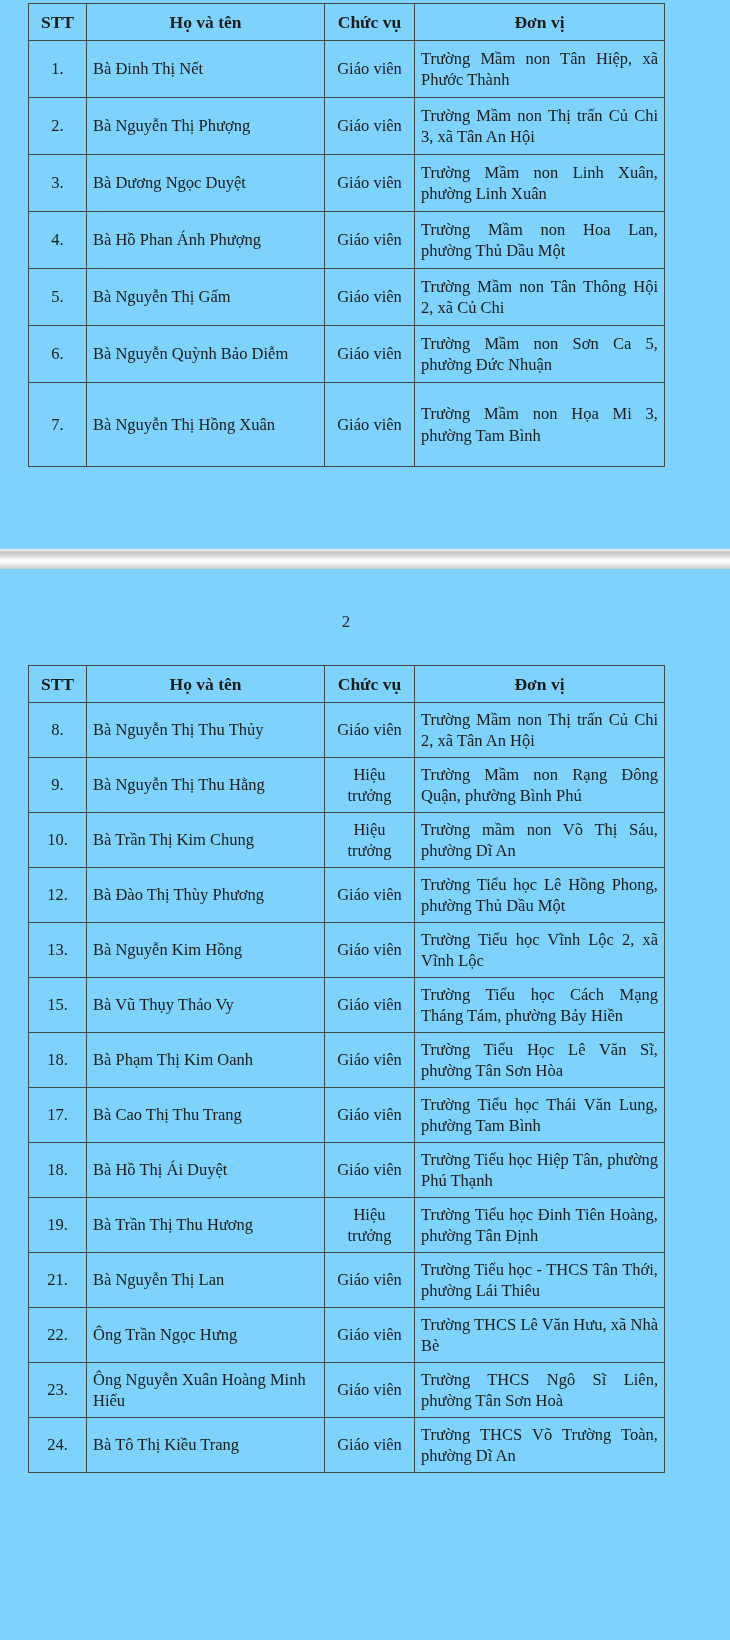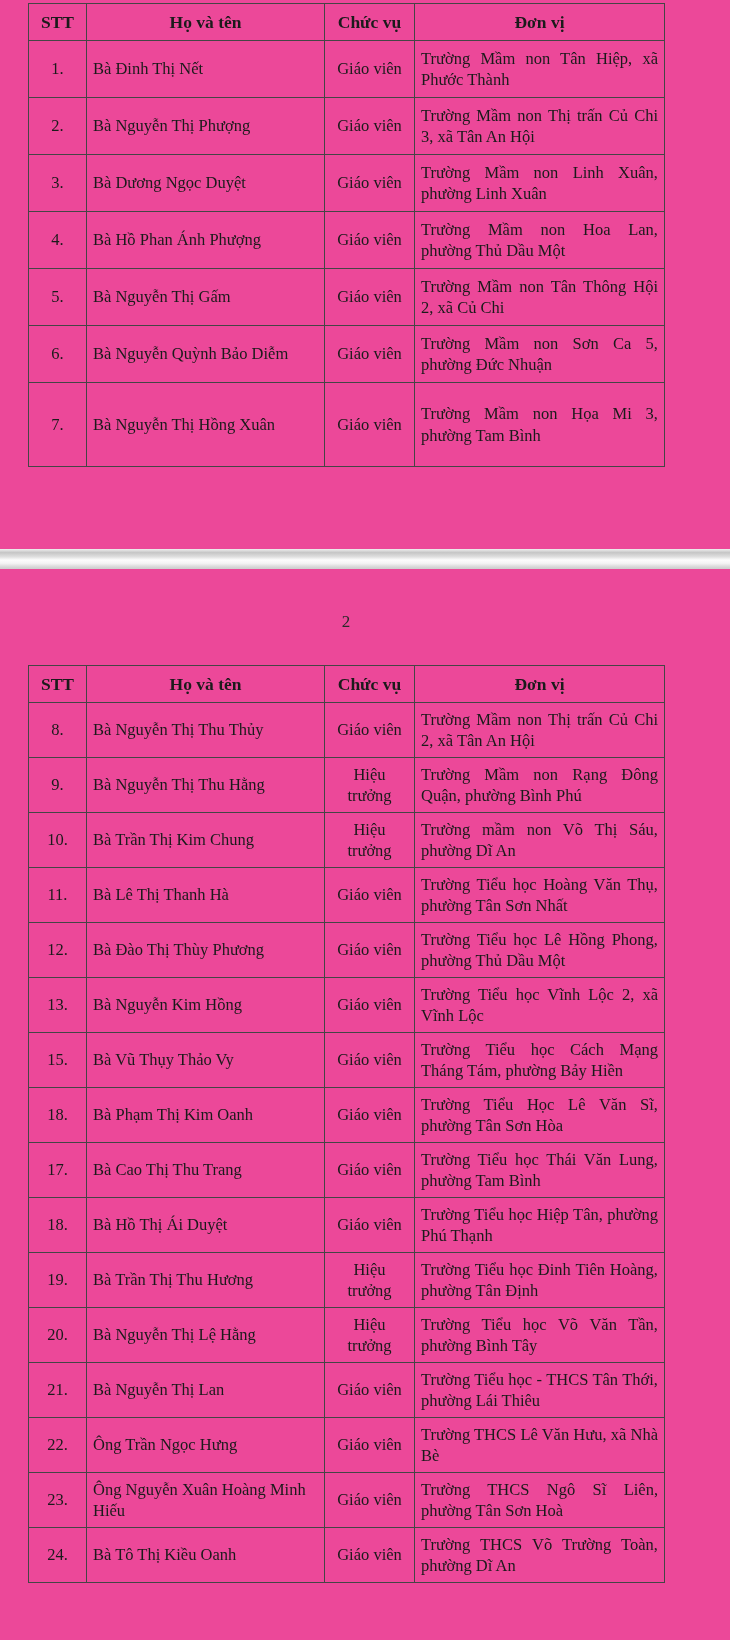--- a/index.html
+++ b/index.html
@@ -5,21 +5,21 @@
   html, body {
     margin: 0;
     padding: 0;
     background: #ffffff;
   }
   .screen {
     position: relative;
     width: 730px;
     height: 1640px;
     overflow: hidden;
-    background: #ec4899;
+    background: #7dd3fc;
     font-family: "Liberation Serif", "DejaVu Serif", serif;
     color: #1b1b1b;
   }
   table.doc-table {
     position: absolute;
     left: 28px;
     width: 636px;
     border-collapse: collapse;
     table-layout: fixed;
     font-size: 16.5px;
@@ -191,26 +191,20 @@
           <td class="cell-position">Hiệu trưởng</td>
           <td class="cell-unit">Trường Mầm non Rạng Đông Quận, phường Bình Phú</td>
         </tr>
         <tr>
           <td class="cell-stt">10.</td>
           <td class="cell-name">Bà Trần Thị Kim Chung</td>
           <td class="cell-position">Hiệu trưởng</td>
           <td class="cell-unit">Trường mầm non Võ Thị Sáu, phường Dĩ An</td>
         </tr>
         <tr>
-          <td class="cell-stt">11.</td>
-          <td class="cell-name">Bà Lê Thị Thanh Hà</td>
-          <td class="cell-position">Giáo viên</td>
-          <td class="cell-unit">Trường Tiểu học Hoàng Văn Thụ, phường Tân Sơn Nhất</td>
-        </tr>
-        <tr>
           <td class="cell-stt">12.</td>
           <td class="cell-name">Bà Đào Thị Thùy Phương</td>
           <td class="cell-position">Giáo viên</td>
           <td class="cell-unit">Trường Tiểu học Lê Hồng Phong, phường Thủ Dầu Một</td>
         </tr>
         <tr>
           <td class="cell-stt">13.</td>
           <td class="cell-name">Bà Nguyễn Kim Hồng</td>
           <td class="cell-position">Giáo viên</td>
           <td class="cell-unit">Trường Tiểu học Vĩnh Lộc 2, xã Vĩnh Lộc</td>
@@ -239,45 +233,39 @@
           <td class="cell-position">Giáo viên</td>
           <td class="cell-unit">Trường Tiểu học Hiệp Tân, phường Phú Thạnh</td>
         </tr>
         <tr>
           <td class="cell-stt">19.</td>
           <td class="cell-name">Bà Trần Thị Thu Hương</td>
           <td class="cell-position">Hiệu trưởng</td>
           <td class="cell-unit">Trường Tiểu học Đinh Tiên Hoàng, phường Tân Định</td>
         </tr>
         <tr>
-          <td class="cell-stt">20.</td>
-          <td class="cell-name">Bà Nguyễn Thị Lệ Hằng</td>
-          <td class="cell-position">Hiệu trưởng</td>
-          <td class="cell-unit">Trường Tiểu học Võ Văn Tần, phường Bình Tây</td>
-        </tr>
-        <tr>
           <td class="cell-stt">21.</td>
           <td class="cell-name">Bà Nguyễn Thị Lan</td>
           <td class="cell-position">Giáo viên</td>
           <td class="cell-unit">Trường Tiểu học - THCS Tân Thới, phường Lái Thiêu</td>
         </tr>
         <tr>
           <td class="cell-stt">22.</td>
           <td class="cell-name">Ông Trần Ngọc Hưng</td>
           <td class="cell-position">Giáo viên</td>
           <td class="cell-unit">Trường THCS Lê Văn Hưu, xã Nhà Bè</td>
         </tr>
         <tr>
           <td class="cell-stt">23.</td>
           <td class="cell-name">Ông Nguyễn Xuân Hoàng Minh Hiếu</td>
           <td class="cell-position">Giáo viên</td>
           <td class="cell-unit">Trường THCS Ngô Sĩ Liên, phường Tân Sơn Hoà</td>
         </tr>
         <tr>
           <td class="cell-stt">24.</td>
-          <td class="cell-name">Bà Tô Thị Kiều Oanh</td>
+          <td class="cell-name">Bà Tô Thị Kiều Trang</td>
           <td class="cell-position">Giáo viên</td>
           <td class="cell-unit">Trường THCS Võ Trường Toàn, phường Dĩ An</td>
         </tr>
       </tbody>
   </table>
 
 </div>
 
 </body></html>

